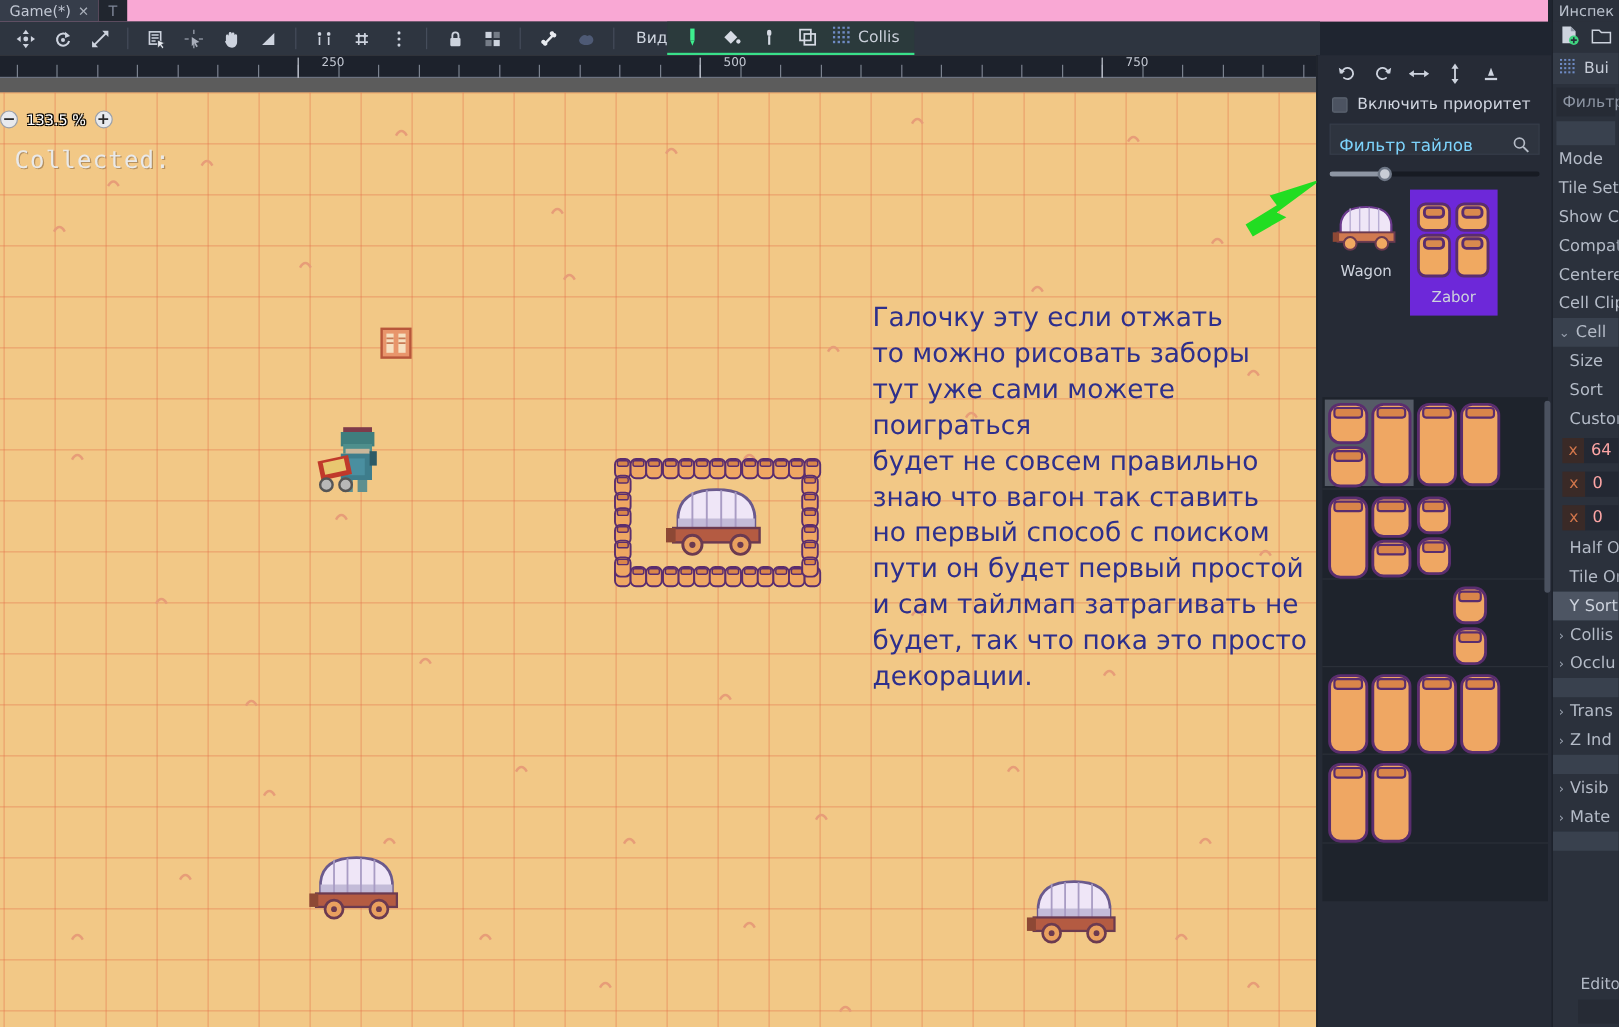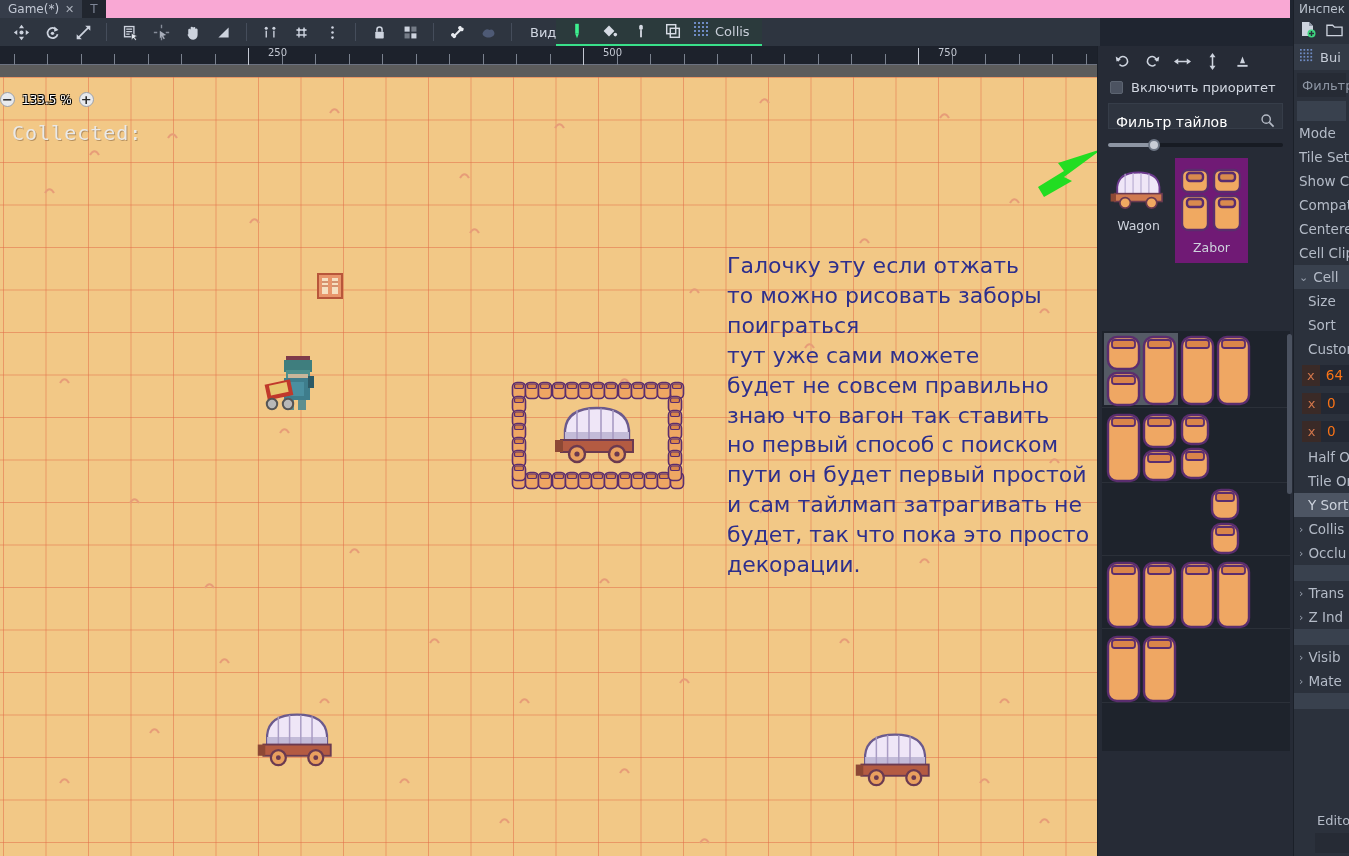--- a/index.html
+++ b/index.html
@@ -90,33 +90,33 @@
     padding:0 10px; }
   .dtb { width:28px; height:24px; display:flex; align-items:center;
     justify-content:center; color:#cdd3de; }
   .prio-row { display:flex; align-items:center; gap:8px; padding:4px 10px 6px 12px; }
   .chk { width:13px; height:13px; background:#4c5361; border:1px solid #5c6471;
     border-radius:2px; }
   .prio-label { font-size:13px; color:#d2d7e1; }
   .filterbox { margin:2px 10px 0 10px; height:26px; background:#2e343f;
     border:1px solid #363d49; display:flex; align-items:center;
     justify-content:space-between; padding:0 7px; }
-  .filterbox span { font-size:14px; color:#ffffff;margin-top:12px; }
+  .filterbox span { font-size:14px; color:#7dd3fc;margin-top:12px; }
   .slider-row { margin:9px 10px 6px 10px; height:14px; position:relative; }
   .slider-track { position:absolute; left:0; top:5px; width:100%; height:4px;
     background:#171b23; border-radius:2px; }
   .slider-fill { position:absolute; left:0; top:5px; width:46px; height:4px;
     background:#8d95a3; border-radius:2px; }
   .slider-knob { position:absolute; left:40px; top:1px; width:12px; height:12px;
     border-radius:50%; background:#c8cdd6; border:2px solid #6d7685; }
 
   .src-row { margin:2px 4px 0 4px; display:flex; height:105px; }
   .src-item { width:73px; display:flex; flex-direction:column; align-items:center;
     padding-top:8px; }
-  .src-item.sel { background:#701a75; }
+  .src-item.sel { background:#6d28d9; }
   .src-label { font-size:12.5px; color:#cdd2dc; margin-top:6px; }
 
   .tiles-area { position:absolute; left:4px; top:285px; width:188px; height:420px;
     background:#1e232c; }
 
   .dock-scroll { position:absolute; right:1px; top:288px; width:5px; height:160px;
     background:#4b5260; border-radius:3px; }
 
   
   .inspector { position:absolute; left:1293px; top:0; width:56px; height:856px;
@@ -134,21 +134,21 @@
   .insp-blank { height:20px; margin:4px 3px 0 3px; background:#39414e; }
   .prop { height:24px; display:flex; align-items:center; padding-left:5px;
     font-size:13.5px; color:#b4bbc7; white-space:nowrap; }
   .prop.sub { padding-left:14px; }
   .prop.group { background:#39414e; }
   .prop.hl { background:#4d5563; color:#ccd2dc; }
   .prop .caret { color:#98a0ae; font-size:11px; margin-right:5px; }
   .numrow { height:28px; display:flex; align-items:center; padding-left:8px; gap:0; }
   .numrow .xbadge { width:19px; height:21px; background:#3a2a27; color:#d2764b;
     font-size:13px; display:flex; align-items:center; justify-content:center; }
-  .numrow .numval { height:21px; background:#232833; color:#f97316; font-size:13.5px;
+  .numrow .numval { height:21px; background:#232833; color:#fca5a5; font-size:13.5px;
     display:flex; align-items:center; padding:0 6px; flex:1; }
   .insp-footer { position:absolute; left:0; bottom:0; width:56px;margin-left:18px; }
   .insp-footer .lbl { height:22px; font-size:13px; color:#b4bbc7; padding-left:5px;
     white-space:nowrap; display:flex; align-items:center; }
   .insp-footer .box { height:20px; margin:2px 3px 3px 3px; background:#262b35; }
 
   
   .corner { position:absolute; right:4px; top:0px; color:#cdd3de; }
   .pixel { position:absolute; image-rendering:pixelated; }
 </style>
@@ -699,22 +699,22 @@
         <div class="circbtn">−</div>
         <div class="zoomval">133.5 %</div>
         <div class="circbtn">+</div>
       </div>
 
       <div class="collected">Collected:</div>
 
       <div class="annot" id="annot">
           <div>Галочку эту если отжать</div>
           <div>то можно рисовать заборы</div>
+          <div>тут уже сами можете</div>
           <div>поиграться</div>
-          <div>тут уже сами можете</div>
           <div>будет не совсем правильно</div>
           <div>знаю что вагон так ставить</div>
           <div>но первый способ с поиском</div>
           <div>пути он будет первый простой</div>
           <div>и сам тайлмап затрагивать не</div>
           <div>будет, так что пока это просто</div>
           <div>декорации.</div>
         </div>
 
       <svg class="arrow" width="70" height="52" viewBox="0 0 70 52">

